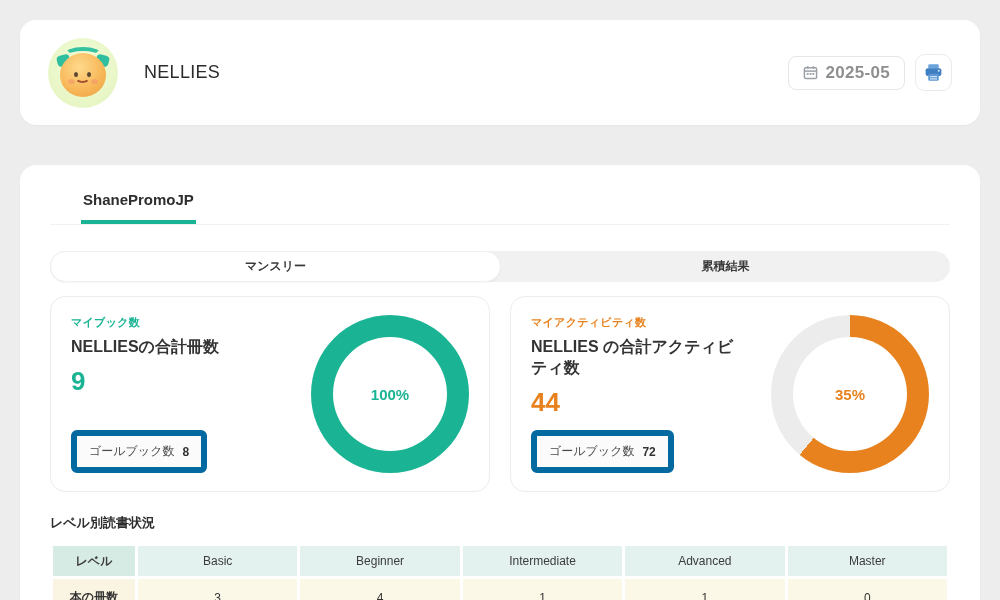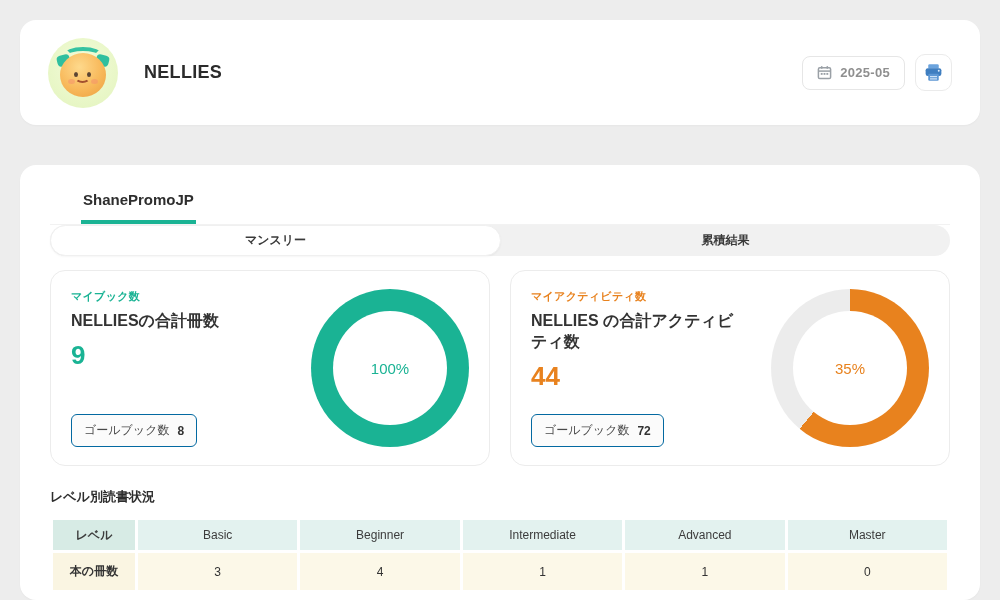--- a/index.html
+++ b/index.html
@@ -38,94 +38,94 @@
   .avatar .cheek { position: absolute; width: 7px; height: 5px; border-radius: 50%; background: #f4926b; opacity:.55; top: 26px; }
   .avatar .cheek.l { left: 8px; } .avatar .cheek.r { left: 31px; }
   .avatar .band {
     position: absolute; left: 16px; top: 9px; width: 38px; height: 16px;
     border: 4px solid transparent; border-top-color: #35c2a1; border-radius: 50% 50% 0 0;
   }
   .avatar .ear { position: absolute; width: 13px; height: 11px; border-radius: 4px; background: #2fbf9e; top: 17px; }
   .avatar .ear.l { left: 9px; transform: rotate(-14deg); }
   .avatar .ear.r { left: 48px; transform: rotate(14deg); }
 
-  .header-title { font-size: 18px; font-weight: bold; color: #2b2b2b; margin-left: 26px; letter-spacing: .3px; }
+  .header-title { font-size: 18px; font-weight: normal; color: #2b2b2b; margin-left: 26px; letter-spacing: .3px; }
 
   .header-actions { margin-left: auto; display: flex; align-items: center; gap: 10px; }
   .date-picker {
     display: flex; align-items: center; gap: 8px;
     border: 1px solid #e6e6e6; border-radius: 8px;
     background: #fff; padding: 8px 14px; height: 34px;
     cursor: pointer;
   }
   .date-picker .cal { width: 15px; height: 15px; }
-  .date-value { font-size: 13px; font-weight: bold; color: #8f8f8f; letter-spacing: .3px; }
+  .date-value { font-size: 17px; font-weight: bold; color: #8f8f8f; letter-spacing: .3px; }
   .icon-btn {
     width: 37px; height: 37px; border: 1px solid #ebebeb; border-radius: 10px;
     background: #fff; display: flex; align-items: center; justify-content: center; cursor: pointer;
   }
 
   
   .main-card {
     width: 960px; margin: 40px auto 0 auto;
     background: #fff; border-radius: 16px;
     padding: 24px 30px 0 30px;
     min-height: 435px;
     box-shadow: 0 1px 2px rgba(0,0,0,.03);
   }
   .report-tabs { border-bottom: 1px solid #f2f2f2; }
   .report-tab {
     display: inline-block; font-size: 15px; font-weight: bold; color: #2e2e2e;
     padding: 2px 2px 12px 2px; border-bottom: 4px solid #1ab394; cursor: pointer; margin-left: 31px;
   }
 
   .toggle-bar {
-    height: 31px; background: #f1f1f1;
+    margin-top: 26px; height: 31px; background: #f1f1f1;
     border-radius: 16px; display: flex; align-items: stretch;
   }
   .toggle-opt {
     flex: 1; display: flex; align-items: center; justify-content: center;
     font-size: 12px; font-weight: bold; color: #3a3a3a; cursor: pointer; border-radius: 16px;
   }
   .toggle-opt.active { background: #fff; border: 1px solid #f0f0f0; box-shadow: 0 1px 2px rgba(0,0,0,.04); }
 
   .stats-row { display: flex; gap: 20px; margin-top: 14px; }
   .stat-card {
     flex: 1; border: 1px solid #ececec; border-radius: 15px;
     padding: 18px 20px; height: 196px; position: relative;
     display: flex; justify-content: space-between; gap: 28px;
   }
   .stat-left { display: flex; flex-direction: column; }
   .stat-label { font-size: 11px; font-weight: bold; letter-spacing: .3px; }
   .stat-title { font-size: 16px; font-weight: bold; color: #333; margin-top: 7px; }
   .stat-value { font-size: 26px; font-weight: bold; margin-top: 8px; }
   .stat-badge {
     margin-top: auto; align-self: flex-start;
-    border: 1px solid #0369a1; background: #fbfbfb; border-radius: 6px;
+    border: 6px solid #0369a1; background: #fbfbfb; border-radius: 6px;
     padding: 7px 12px; font-size: 12px; color: #4a4a4a;
     display: flex; gap: 8px; align-items: center;
   }
   .stat-badge b { font-size: 12px; color: #333; }
 
   .card--teal   .stat-label, .card--teal   .stat-value { color: #1ab394; }
   .card--orange .stat-label, .card--orange .stat-value { color: #e8821e; }
   .card--teal   .donut-label { color: #1ab394; }
   .card--orange .donut-label { color: #e8821e; }
 
   .donut {
     width: 158px; height: 158px; border-radius: 50%;
     position: relative; flex: 0 0 auto; align-self: center;
   }
   .donut::before {
     content: ""; position: absolute; inset: 22px;
     background: #fff; border-radius: 50%;
   }
   .donut-label {
     position: absolute; inset: 0; display: flex; align-items: center; justify-content: center;
-    font-size: 15px; font-weight: normal;
+    font-size: 15px; font-weight: bold;
   }
 
   .section-title { margin-top: 22px; font-size: 13px; font-weight: bold; color: #2e2e2e; }
 
   table.level-table {
     width: 100%; margin-top: 11px;
     border-collapse: separate; border-spacing: 3px 3px;
     table-layout: fixed;
   }
   .level-table th, .level-table td {

